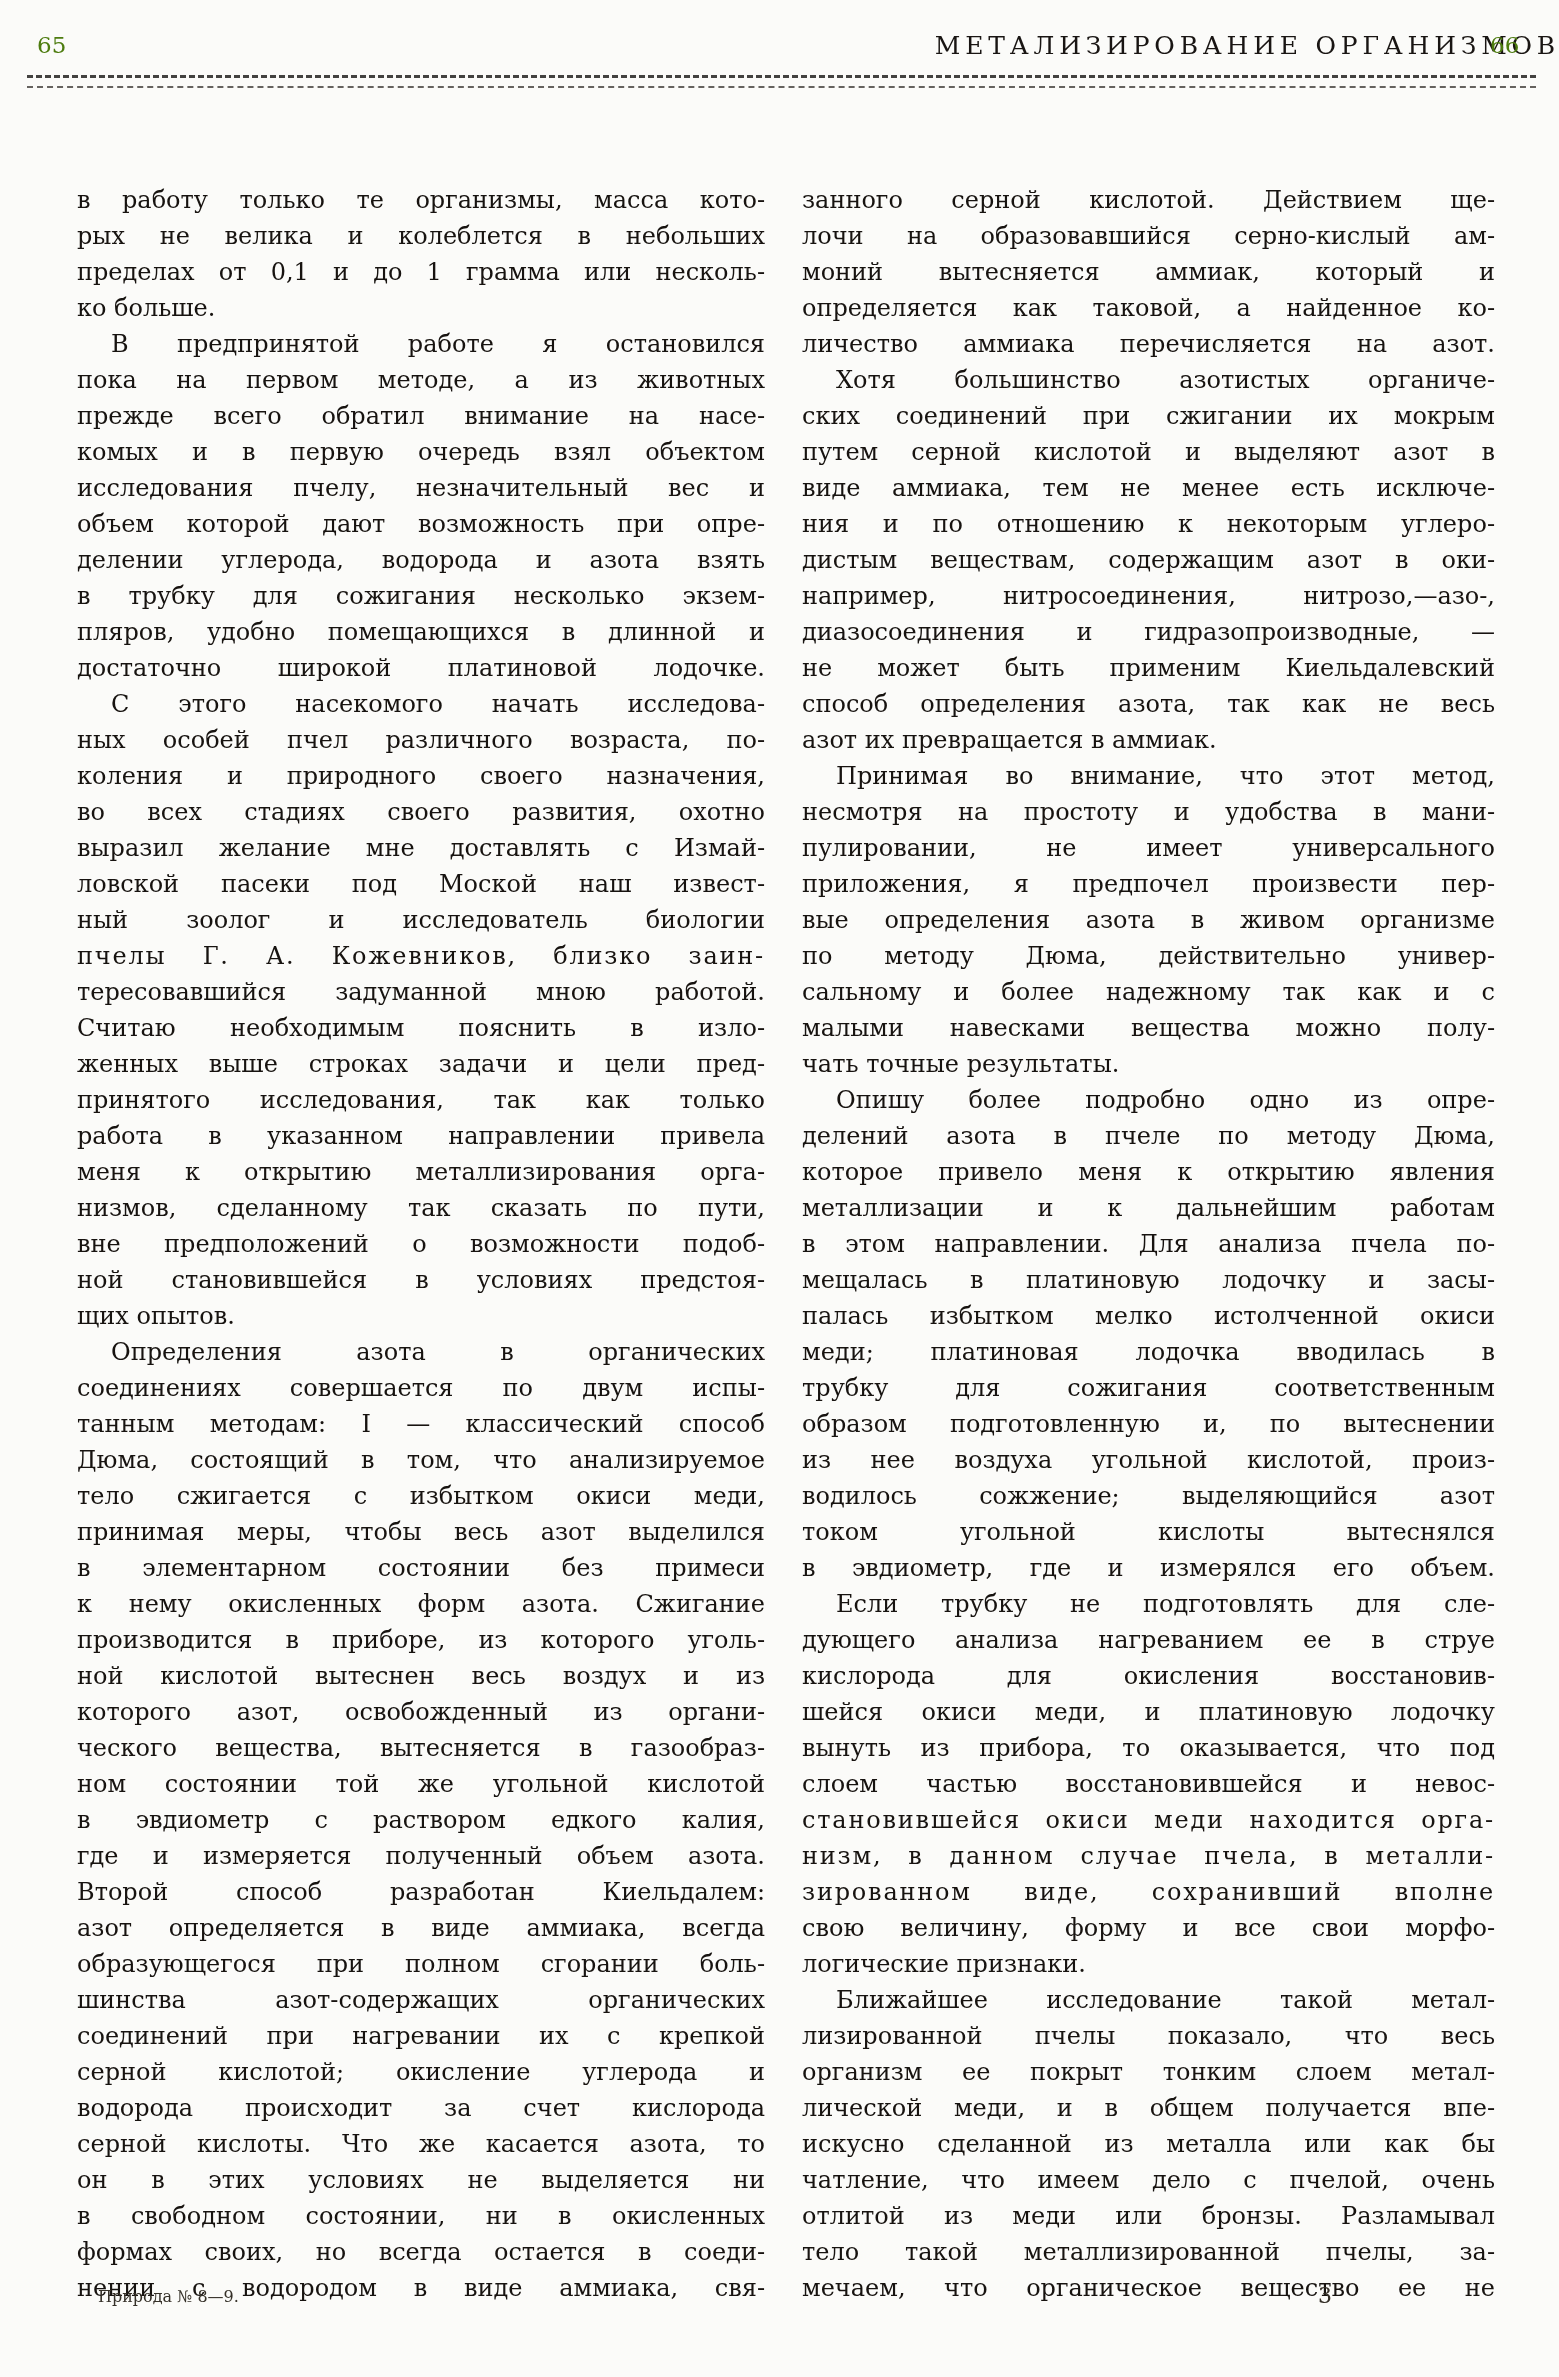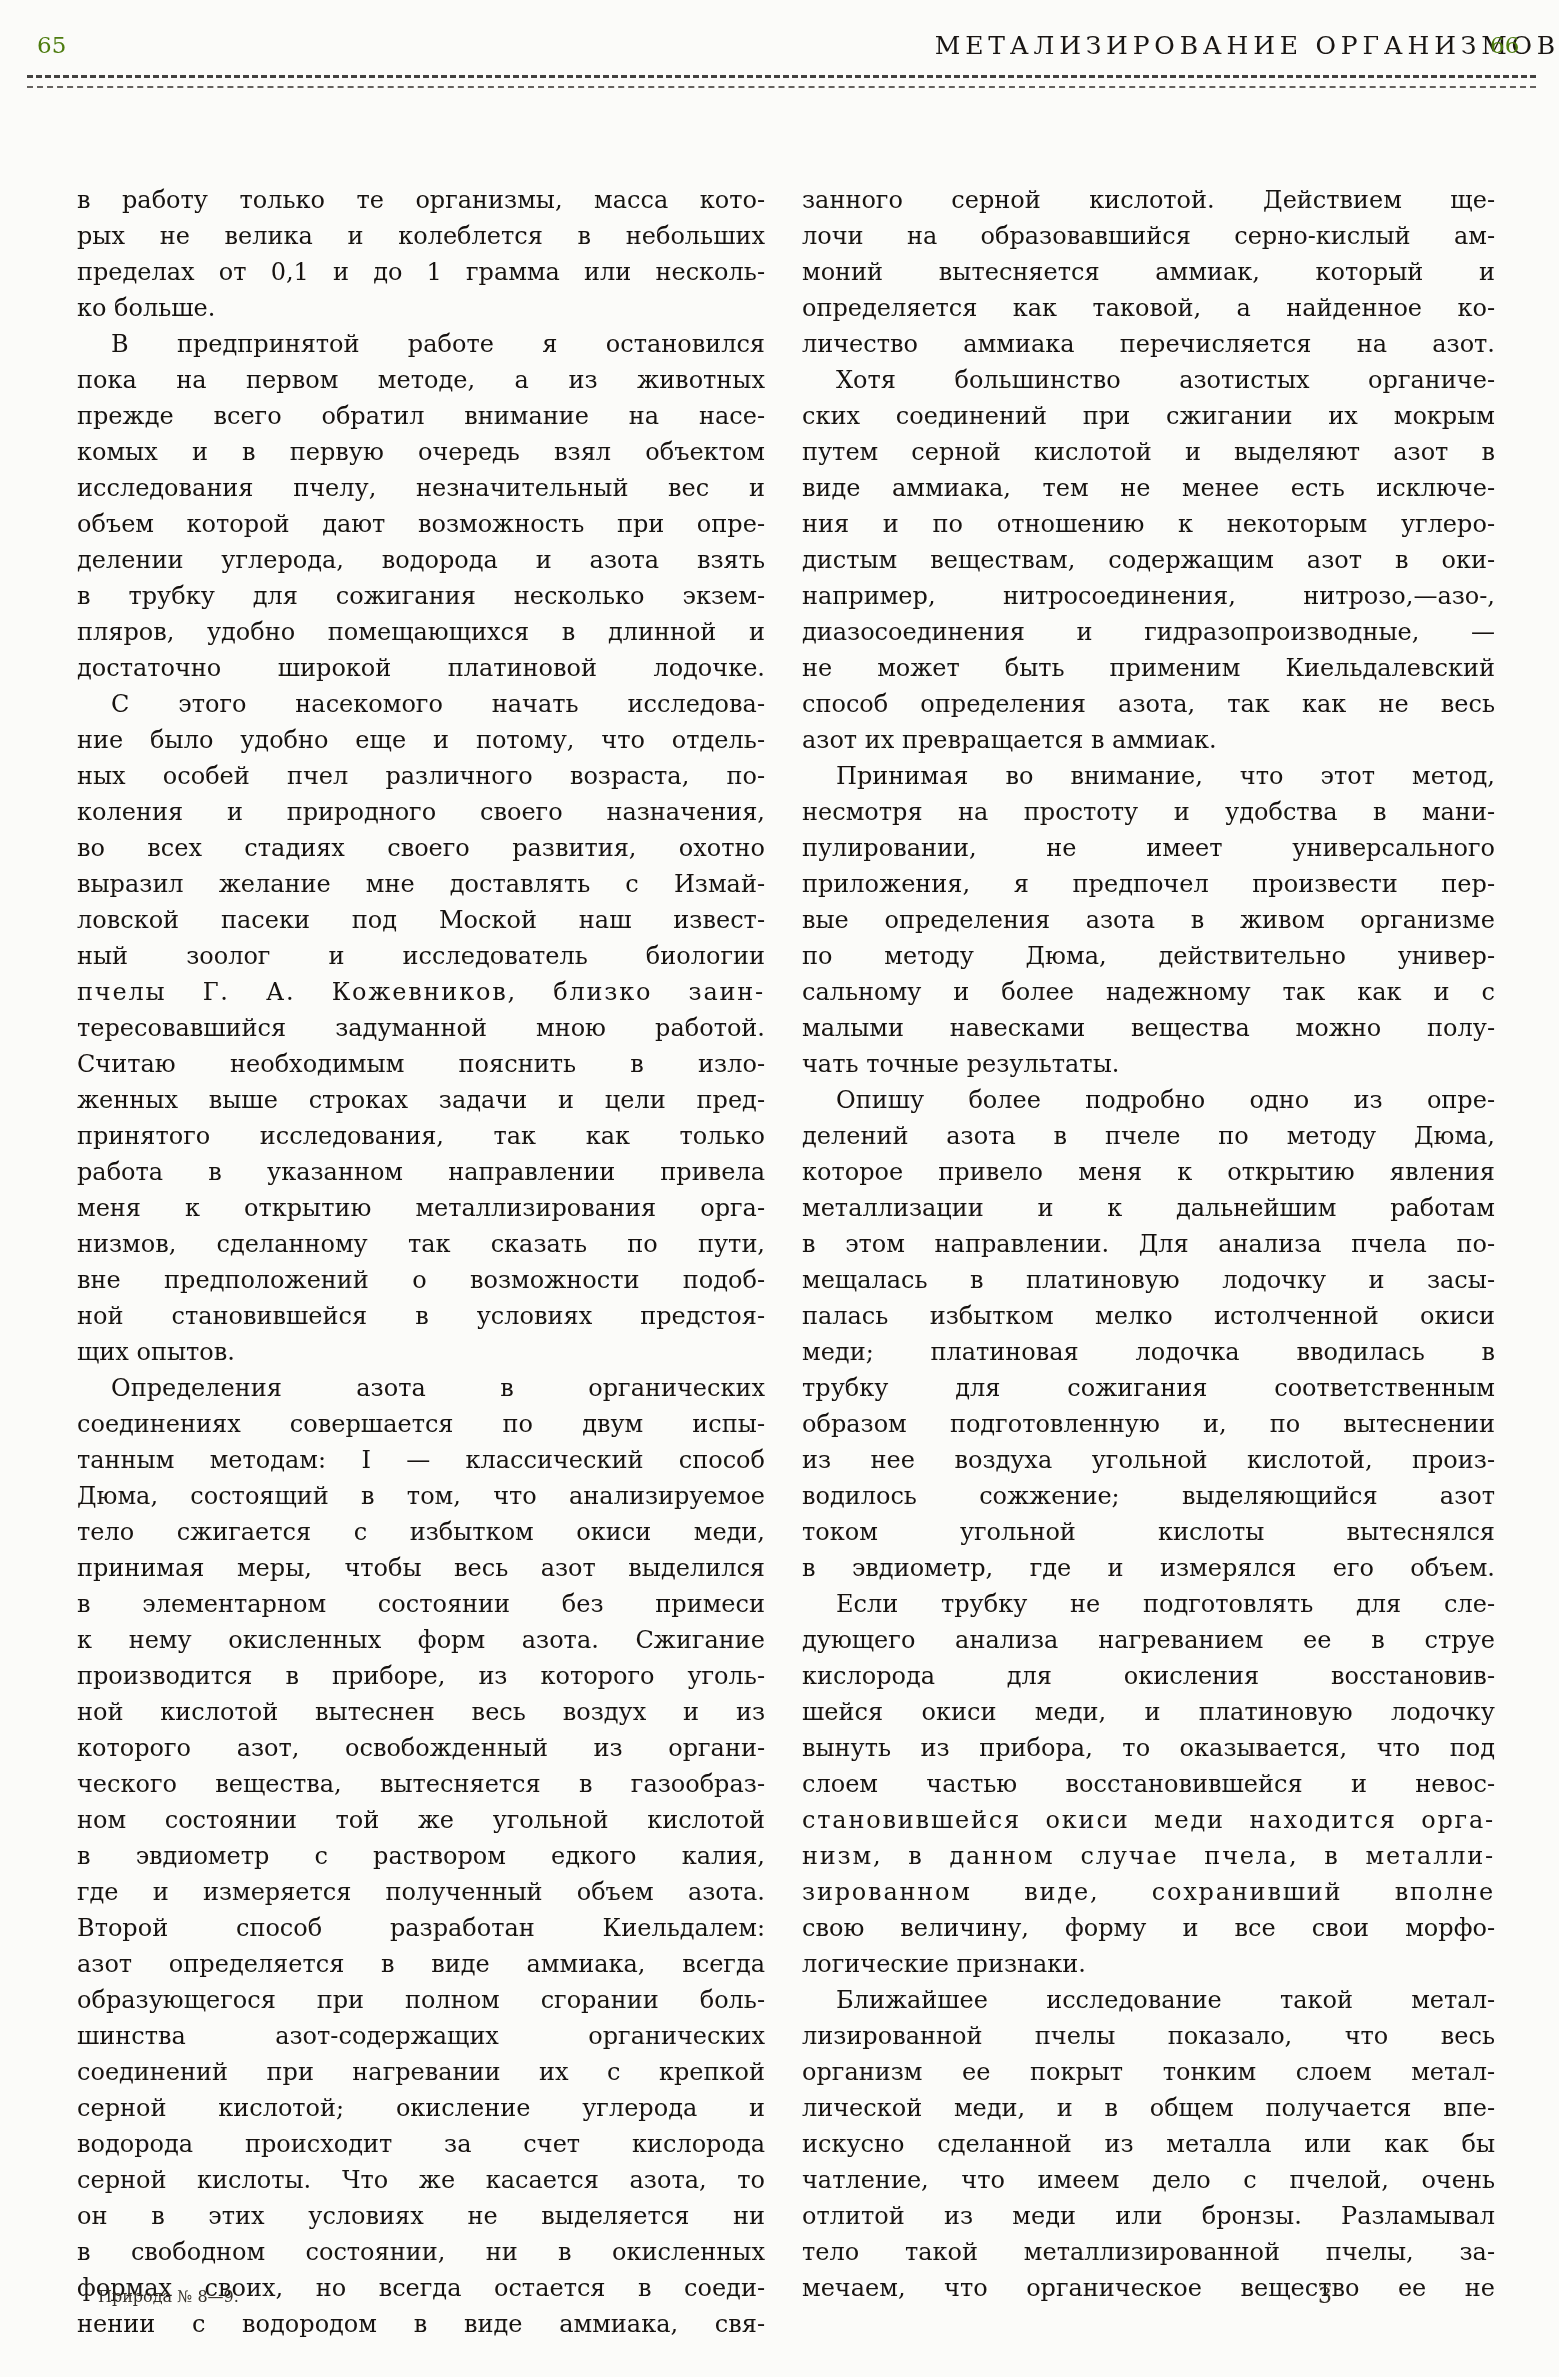--- a/index.html
+++ b/index.html
@@ -71,21 +71,20 @@
     <div class="line">пока на первом методе, а из животных</div>
     <div class="line">прежде всего обратил внимание на насе-</div>
     <div class="line">комых и в первую очередь взял объектом</div>
     <div class="line">исследования пчелу, незначительный вес и</div>
     <div class="line">объем которой дают возможность при опре-</div>
     <div class="line">делении углерода, водорода и азота взять</div>
     <div class="line">в трубку для сожигания несколько экзем-</div>
     <div class="line">пляров, удобно помещающихся в длинной и</div>
     <div class="line">достаточно широкой платиновой лодочке.</div>
     <div class="line indent">С этого насекомого начать исследова-</div>
-    <div class="line">ние было удобно еще и потому, что отдель-</div>
     <div class="line">ных особей пчел различного возраста, по-</div>
     <div class="line">коления и природного своего назначения,</div>
     <div class="line">во всех стадиях своего развития, охотно</div>
     <div class="line">выразил желание мне доставлять с Измай-</div>
     <div class="line">ловской пасеки под Моской наш извест-</div>
     <div class="line">ный зоолог и исследователь биологии</div>
     <div class="line spaced">пчелы Г. А. Кожевников, близко заин-</div>
     <div class="line">тересовавшийся задуманной мною работой.</div>
     <div class="line">Считаю необходимым пояснить в изло-</div>
     <div class="line">женных выше строках задачи и цели пред-</div>

